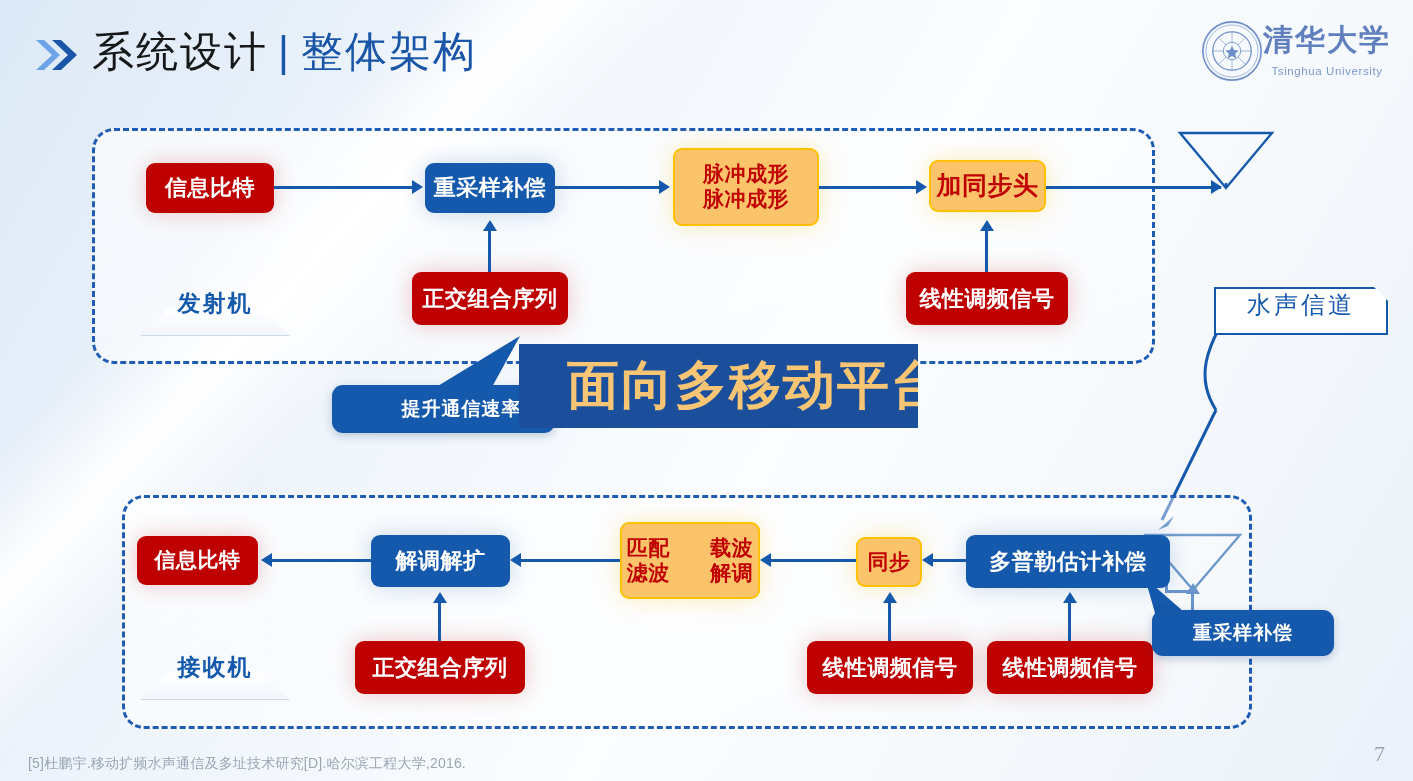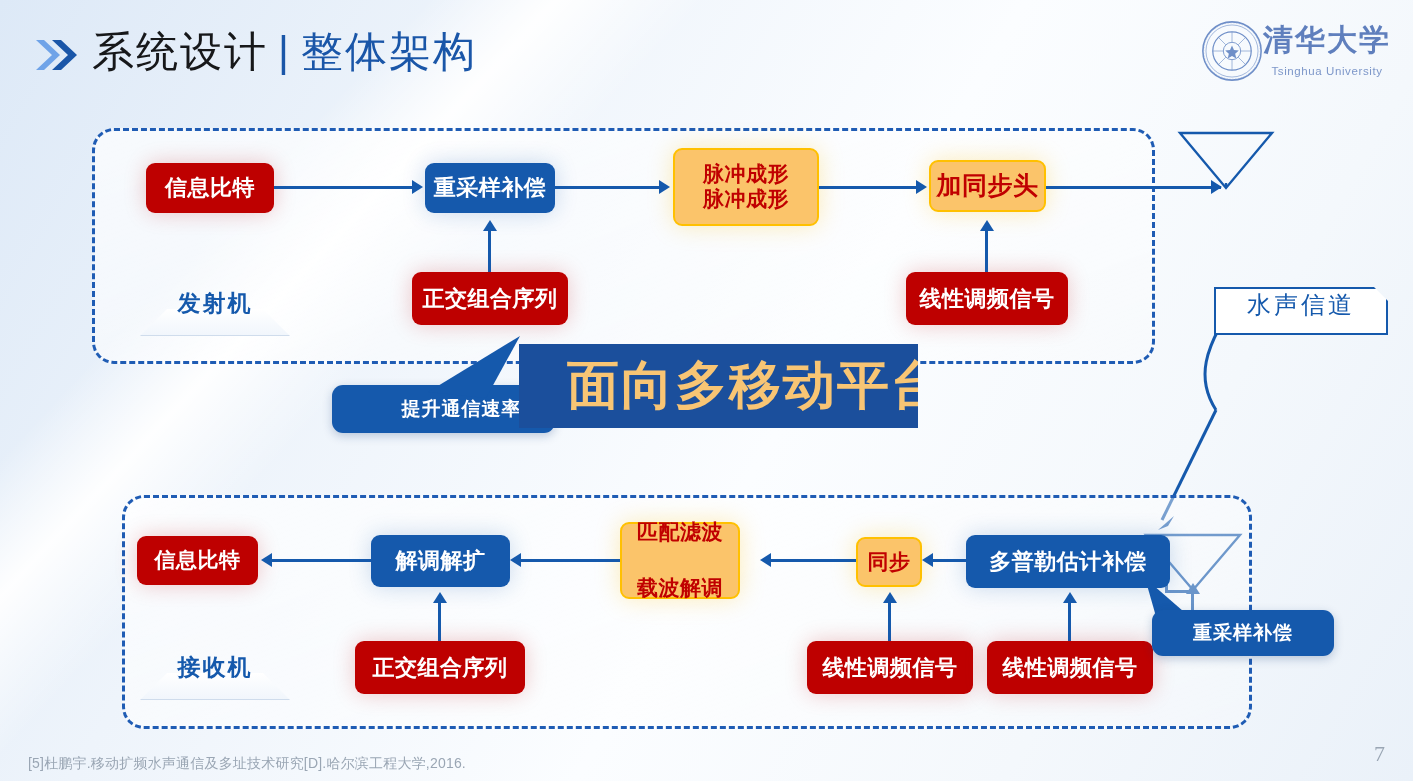--- a/index.html
+++ b/index.html
@@ -216,21 +216,21 @@
 
   <div class="podium" style="left:140px;top:652px;width:150px;height:48px;">
     <div class="tri"></div>
     <div class="plabel">接收机</div>
   </div>
 
   <div class="node red" style="left:137px;top:536px;width:121px;height:49px;font-size:21px;">信息比特</div>
 
   <div class="node blue" style="left:371px;top:535px;width:139px;height:52px;font-size:22px;">解调解扩</div>
 
-  <div class="node orange" style="left:620px;top:522px;width:120px;height:77px;font-size:21px;flex-direction:column;gap:31px;">
+  <div class="node orange" style="left:620px;top:522px;width:140px;height:77px;font-size:21px;flex-direction:row;gap:31px;">
     <span>匹配滤波</span>
     <span>载波解调</span>
   </div>
 
   <div class="node orange" style="left:856px;top:537px;width:66px;height:50px;font-size:21px;">同步</div>
 
   <div class="node blue" style="left:966px;top:535px;width:204px;height:53px;font-size:22px;">多普勒估计补偿</div>
 
   <div class="node red" style="left:355px;top:641px;width:170px;height:53px;font-size:22px;">正交组合序列</div>
 

